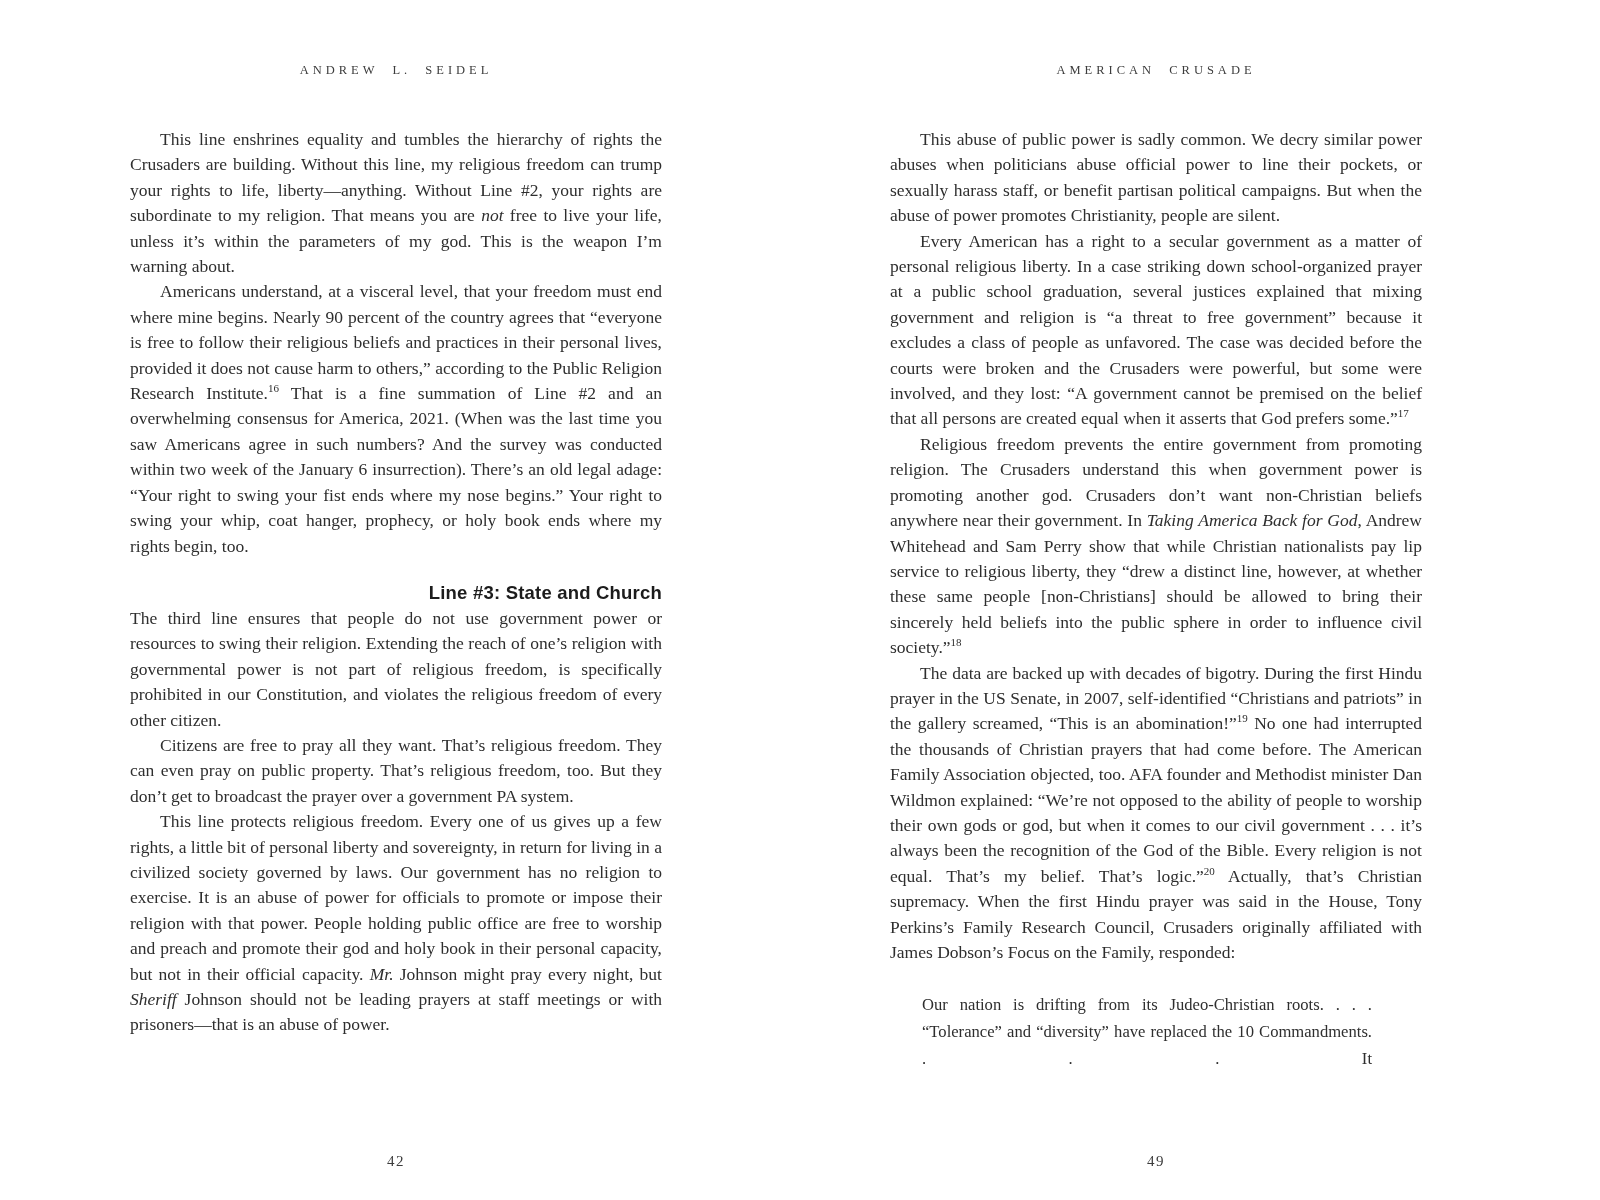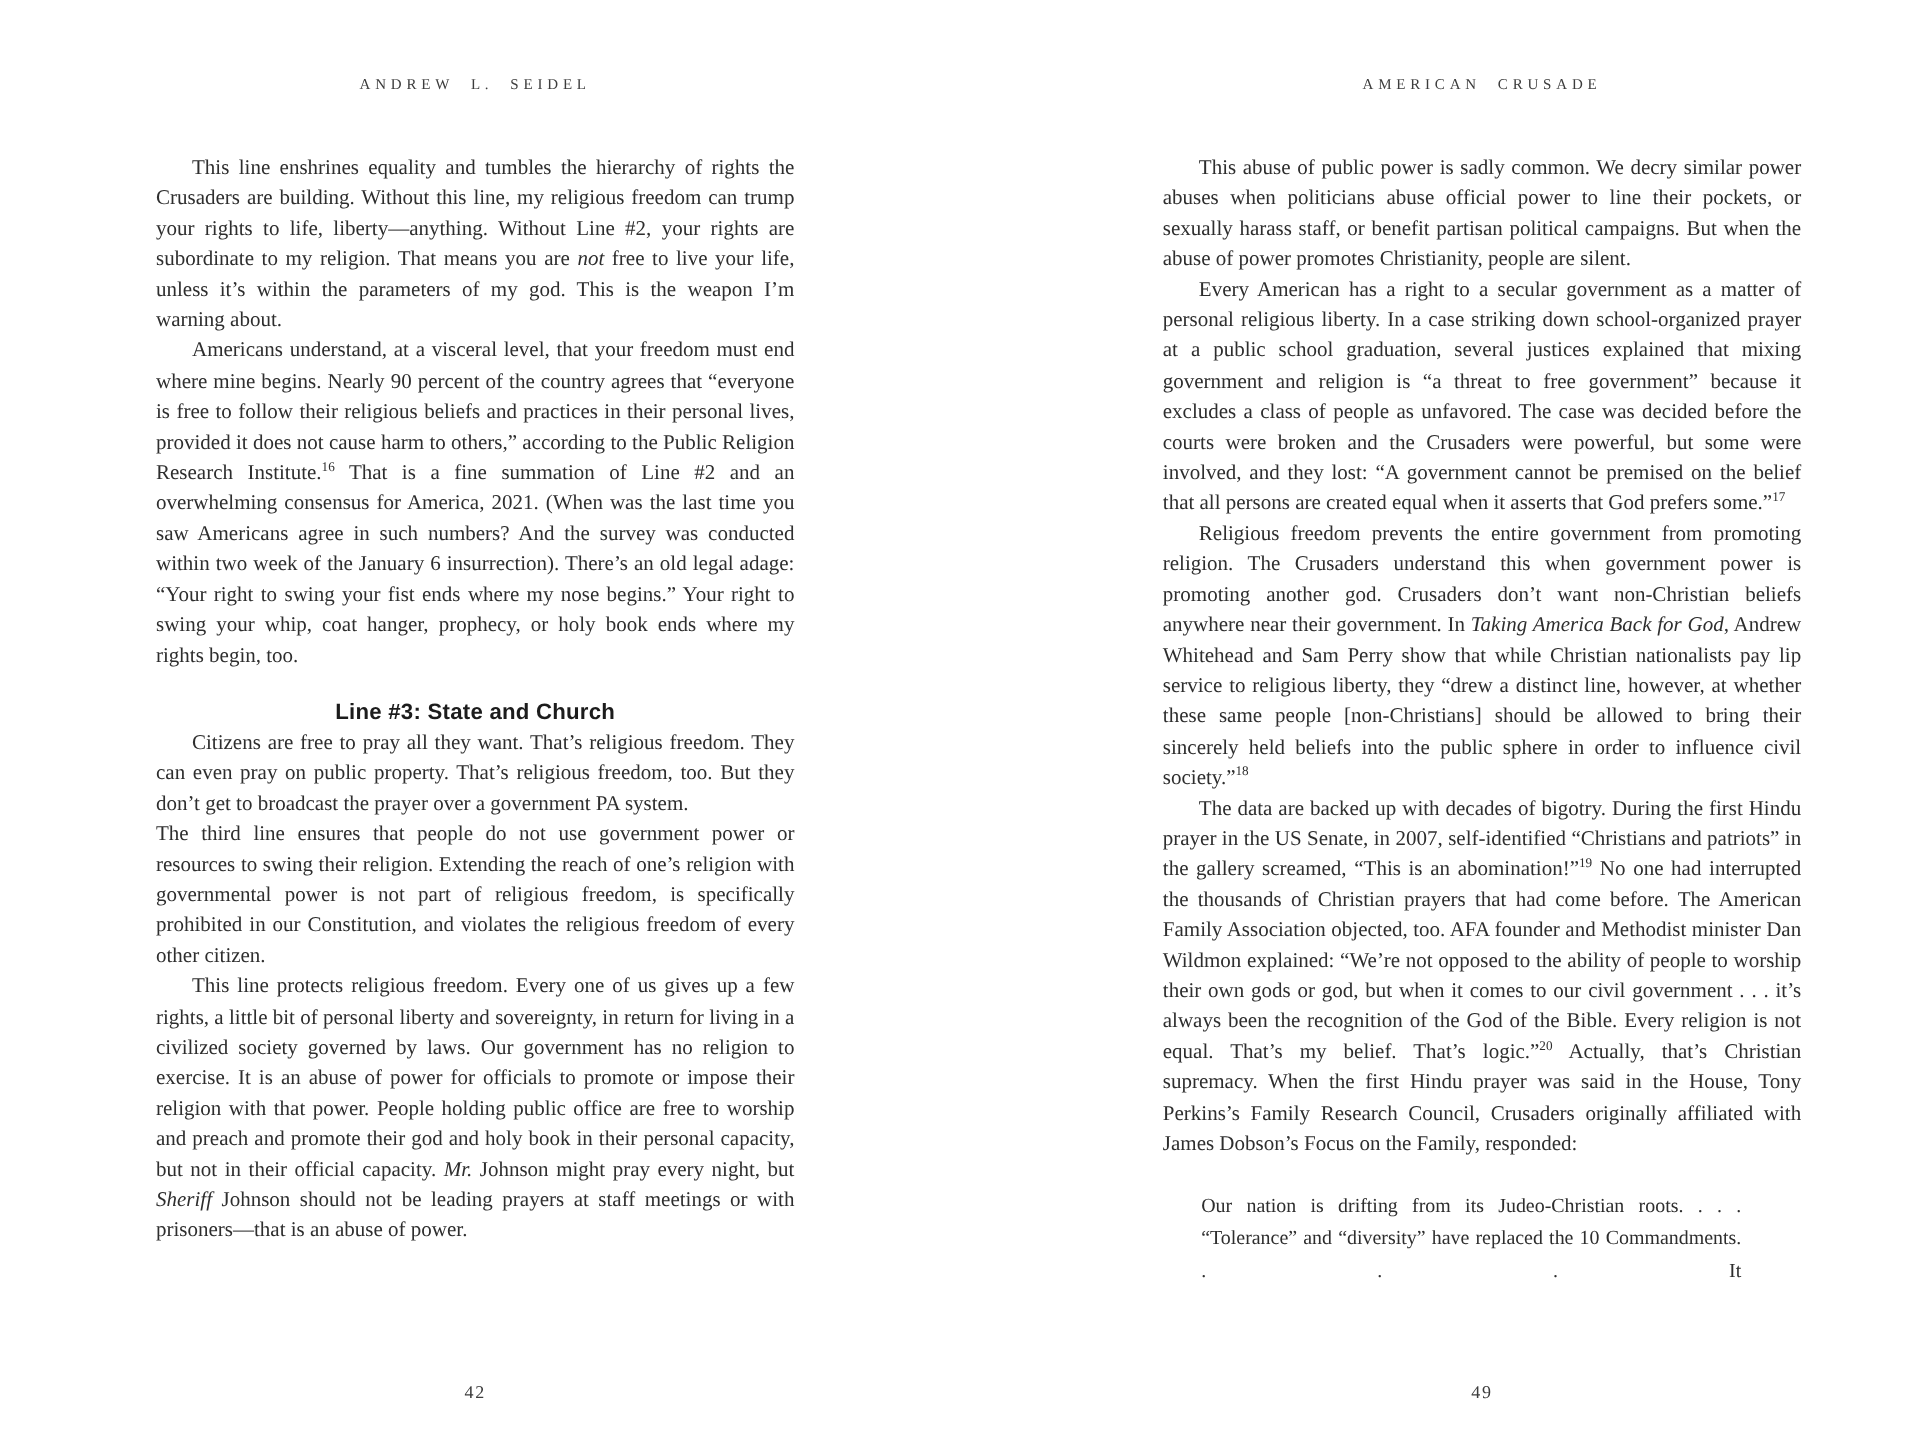--- a/index.html
+++ b/index.html
@@ -6,21 +6,21 @@
   html, body {
     width: 1600px; height: 1200px;
     background: #ffffff;
     font-family: "Liberation Serif", serif;
     color: #2e2e2e;
     overflow: hidden;
   }
   .spread { position: relative; width: 1600px; height: 1192px; background: #ffffff; }
   .page { position: absolute; top: 0; height: 1200px; }
   .page-left  { left: 130px; width: 532px; }
-  .page-right { left: 969px; width: 532px; }
+  .page-right { left: 890px; width: 532px; }
   .running-head {
     position: absolute; top: 63px; left: 0; width: 100%;
     text-align: center;
     font-size: 12.5px;
     letter-spacing: 4px;
     word-spacing: 7px;
     color: #3c3c3c;
     font-weight: normal;
   }
   .body-text {
@@ -32,21 +32,21 @@
   .para { text-align: justify; }
   .para.indent { text-indent: 30px; }
   .section-heading {
     font-family: "Liberation Sans", sans-serif;
     font-weight: bold;
     font-size: 18.5px;
     line-height: 25px;
     color: #1c1c1c;
     margin-top: 21px;
     margin-bottom: 1px;
-    text-align: center;
+    text-align: right;
     letter-spacing: 0.2px;
   }
   .block-quote {
     margin-top: 26px;
     margin-left: 32px;
     margin-right: 50px;
     font-size: 16.6px;
     line-height: 27px;
     text-align: justify;
     text-align-last: justify;
@@ -71,22 +71,22 @@
 <body>
 
 <div class="spread">
 
   <section class="page page-left">
     <header class="running-head">ANDREW L. SEIDEL</header>
     <div class="body-text">
         <p class="para indent"><span>This line enshrines equality and tumbles the hierarchy of rights the Crusaders are building. Without this line, my religious freedom can trump your rights to life, liberty—anything. Without Line #2, your rights are subordinate to my religion. That means you are </span><em>not</em><span> free to live your life, unless it’s within the parameters of my god. This is the weapon I’m warning about.</span></p>
         <p class="para indent"><span>Americans understand, at a visceral level, that your freedom must end where mine begins. Nearly 90 percent of the country agrees that “everyone is free to follow their religious beliefs and practices in their personal lives, provided it does not cause harm to others,” according to the Public Religion Research Institute.</span><sup class="fn">16</sup><span> That is a fine summation of Line #2 and an overwhelming consensus for America, 2021. (When was the last time you saw Americans agree in such numbers? And the survey was conducted within two week of the January 6 insurrection). There’s an old legal adage: “Your right to swing your fist ends where my nose begins.” Your right to swing your whip, coat hanger, prophecy, or holy book ends where my rights begin, too.</span></p>
         <h2 class="section-heading">Line #3: State and Church</h2>
+        <p class="para"><span>The third line ensures that people do not use government power or resources to swing their religion. Extending the reach of one’s religion with governmental power is not part of religious freedom, is specifically prohibited in our Constitution, and violates the religious freedom of every other citizen.</span></p>
         <p class="para indent"><span>Citizens are free to pray all they want. That’s religious freedom. They can even pray on public property. That’s religious freedom, too. But they don’t get to broadcast the prayer over a government PA system.</span></p>
-        <p class="para"><span>The third line ensures that people do not use government power or resources to swing their religion. Extending the reach of one’s religion with governmental power is not part of religious freedom, is specifically prohibited in our Constitution, and violates the religious freedom of every other citizen.</span></p>
         <p class="para indent"><span>This line protects religious freedom. Every one of us gives up a few rights, a little bit of personal liberty and sovereignty, in return for living in a civilized society governed by laws. Our government has no religion to exercise. It is an abuse of power for officials to promote or impose their religion with that power. People holding public office are free to worship and preach and promote their god and holy book in their personal capacity, but not in their official capacity. </span><em>Mr.</em><span> Johnson might pray every night, but </span><em>Sheriff</em><span> Johnson should not be leading prayers at staff meetings or with prisoners—that is an abuse of power.</span></p>
       </div>
     <footer class="folio">42</footer>
   </section>
 
   <section class="page page-right">
     <header class="running-head">AMERICAN CRUSADE</header>
     <div class="body-text">
         <p class="para indent"><span>This abuse of public power is sadly common. We decry similar power abuses when politicians abuse official power to line their pockets, or sexually harass staff, or benefit partisan political campaigns. But when the abuse of power promotes Christianity, people are silent.</span></p>
         <p class="para indent"><span>Every American has a right to a secular government as a matter of personal religious liberty. In a case striking down school-organized prayer at a public school graduation, several justices explained that mixing government and religion is “a threat to free government” because it excludes a class of people as unfavored. The case was decided before the courts were broken and the Crusaders were powerful, but some were involved, and they lost: “A government cannot be premised on the belief that all persons are created equal when it asserts that God prefers some.”</span><sup class="fn">17</sup></p>

